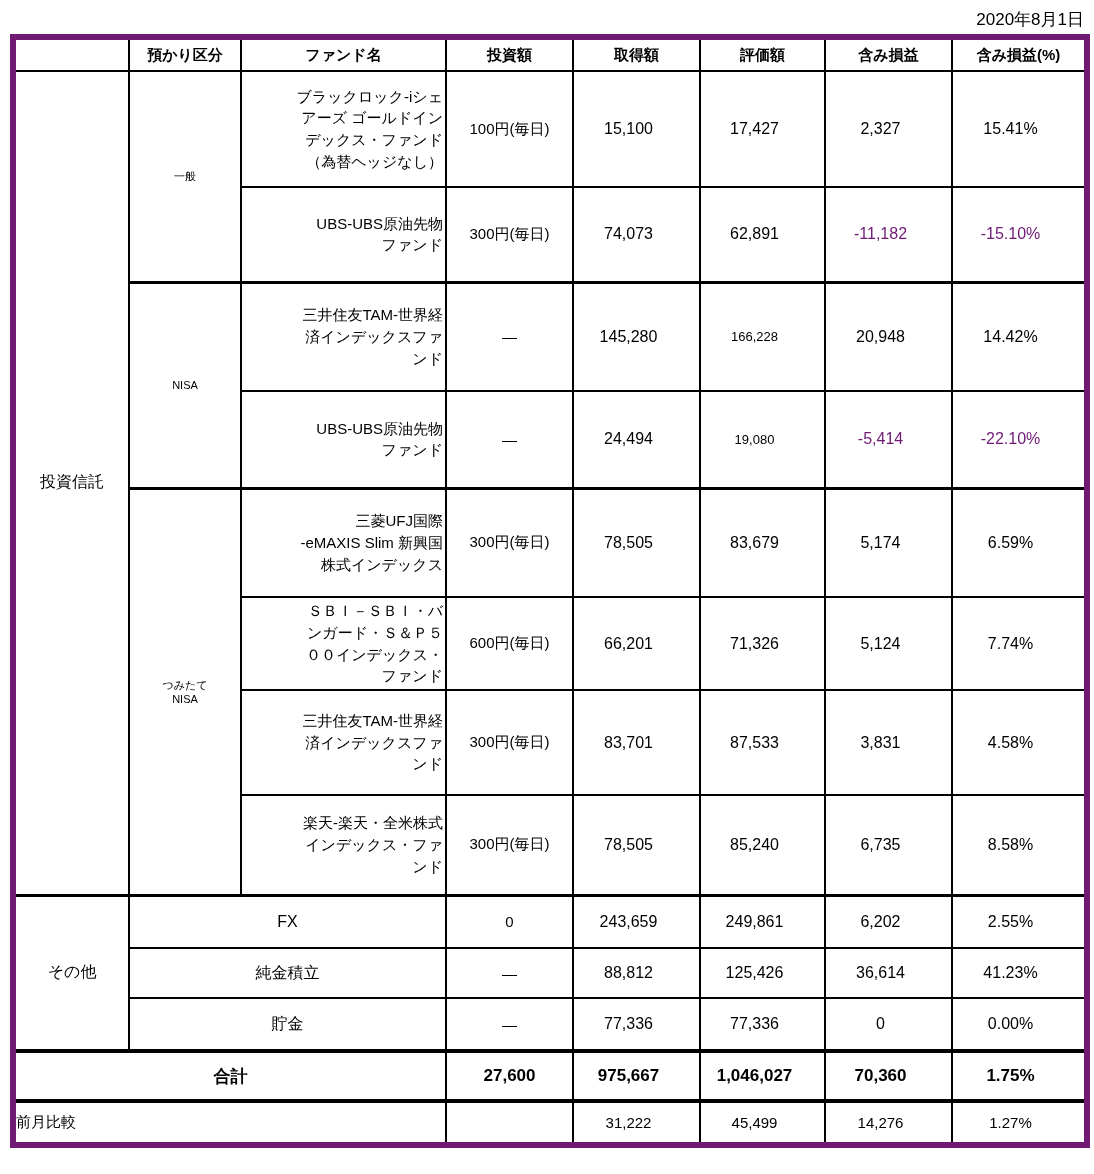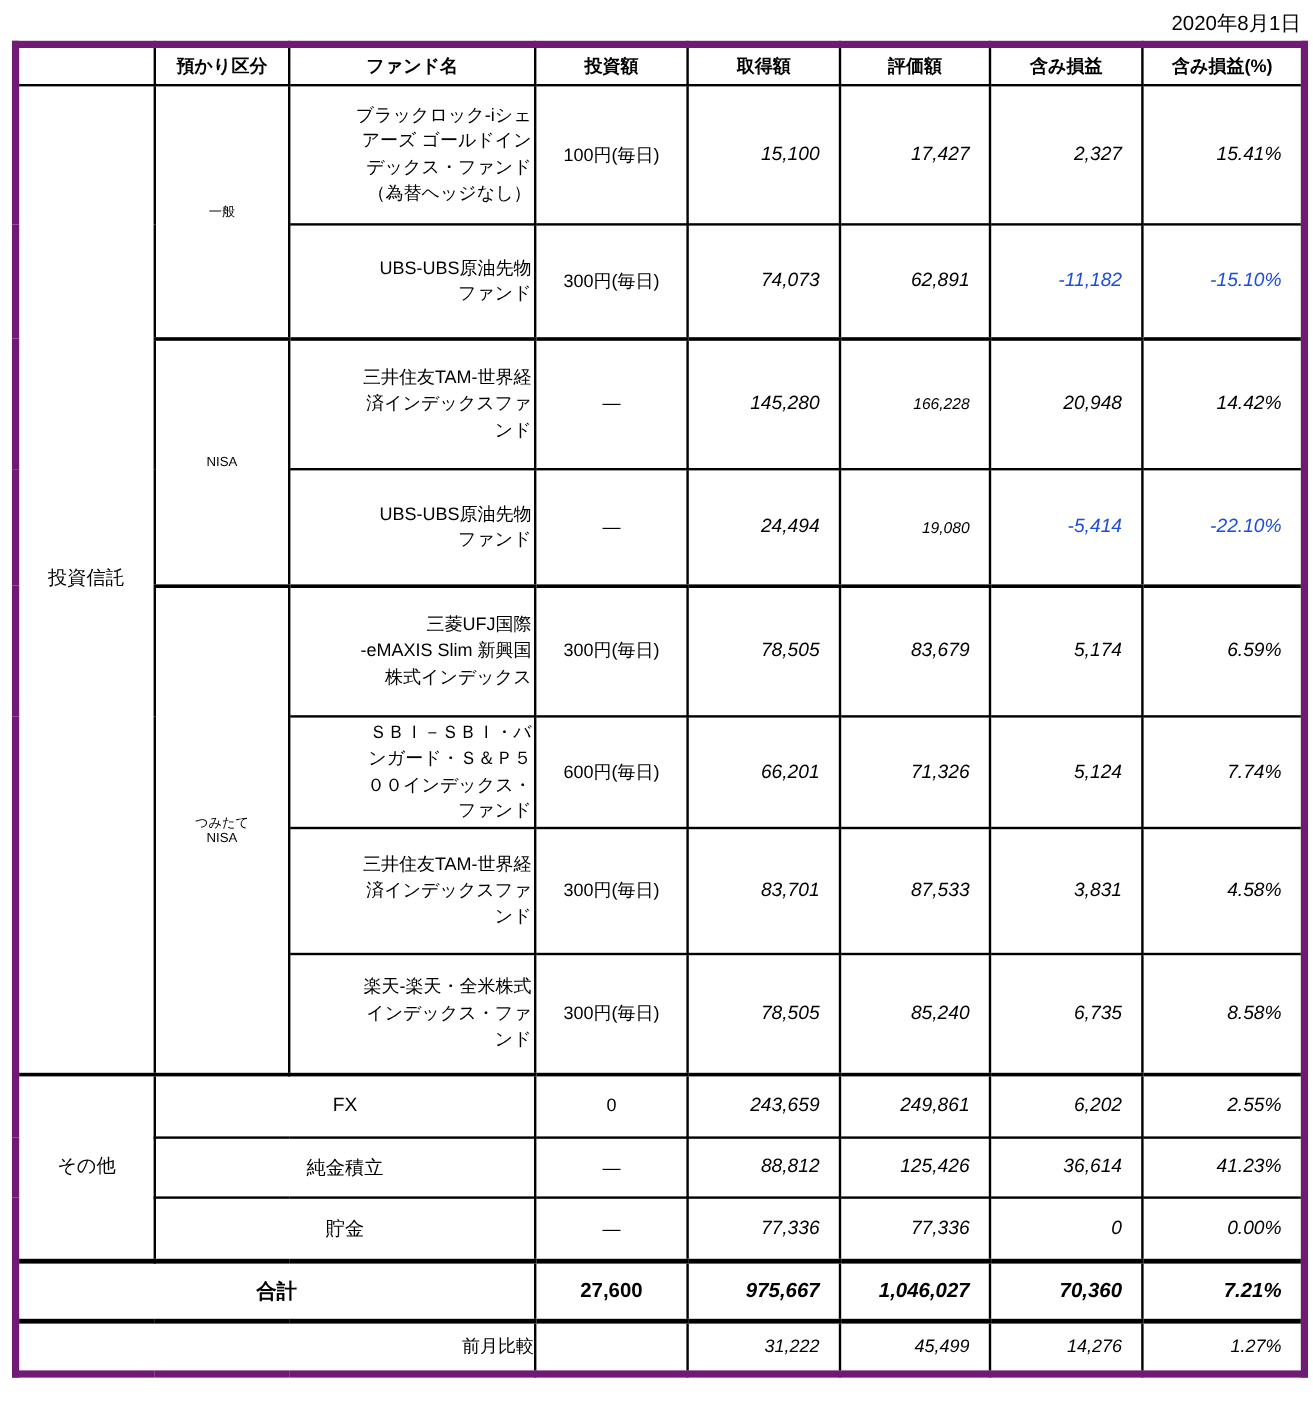--- a/index.html
+++ b/index.html
@@ -38,34 +38,34 @@
   td.section-label { text-align: center; font-size: 16px; }
   td.group-label { text-align: center; font-size: 11px; white-space: pre-line; }
   td.fund-name {
     text-align: right;
     padding: 2px 2px 2px 4px;
     font-size: 15px;
     line-height: 1.45;
     white-space: pre-line;
   }
   td.invest { text-align: center; font-size: 15px; }
-  td.num { text-align: right; padding-right: 16px; font-style: italic; }
+  td.num { text-align: center; padding-right: 16px; }
   td.num.small { font-size: 13px; }
-  td.neg { color: #1d4ed8; }
+  td.neg { color: #701a75; }
   td.other-label { text-align: center; font-size: 16px; }
   tr.group-start td { border-top: 3px solid #000; }
   tr.total-row td {
     border-top: 4px solid #000;
     border-bottom: 4px solid #000;
     font-weight: bold;
     font-size: 17px;
   }
   tr.total-row td.total-label { text-align: center; }
   tr.prev-row td { font-size: 15px; }
-  tr.prev-row td.total-label { text-align: right; font-family: Liberation Serif, serif; }
+  tr.prev-row td.total-label { text-align: left; font-family: Liberation Serif, serif; }
 </style>
 </head>
 <body>
 
 <div class="page">
   <div class="date-line">2020年8月1日</div>
 
   <table class="portfolio">
     <colgroup>
       <col style="width:116px">
@@ -210,21 +210,21 @@
       <td class="num">0</td>
       <td class="num">0.00%</td>
     </tr>
 
     <tr class="total-row" style="height:50px">
       <td class="total-label" colspan="3">合計</td>
       <td class="invest">27,600</td>
       <td class="num">975,667</td>
       <td class="num">1,046,027</td>
       <td class="num">70,360</td>
-      <td class="num">7.21%</td>
+      <td class="num">1.75%</td>
     </tr>
 
     <tr class="prev-row" style="height:44px">
       <td class="total-label" colspan="3">前月比較</td>
       <td class="invest"></td>
       <td class="num">31,222</td>
       <td class="num">45,499</td>
       <td class="num">14,276</td>
       <td class="num">1.27%</td>
     </tr>

